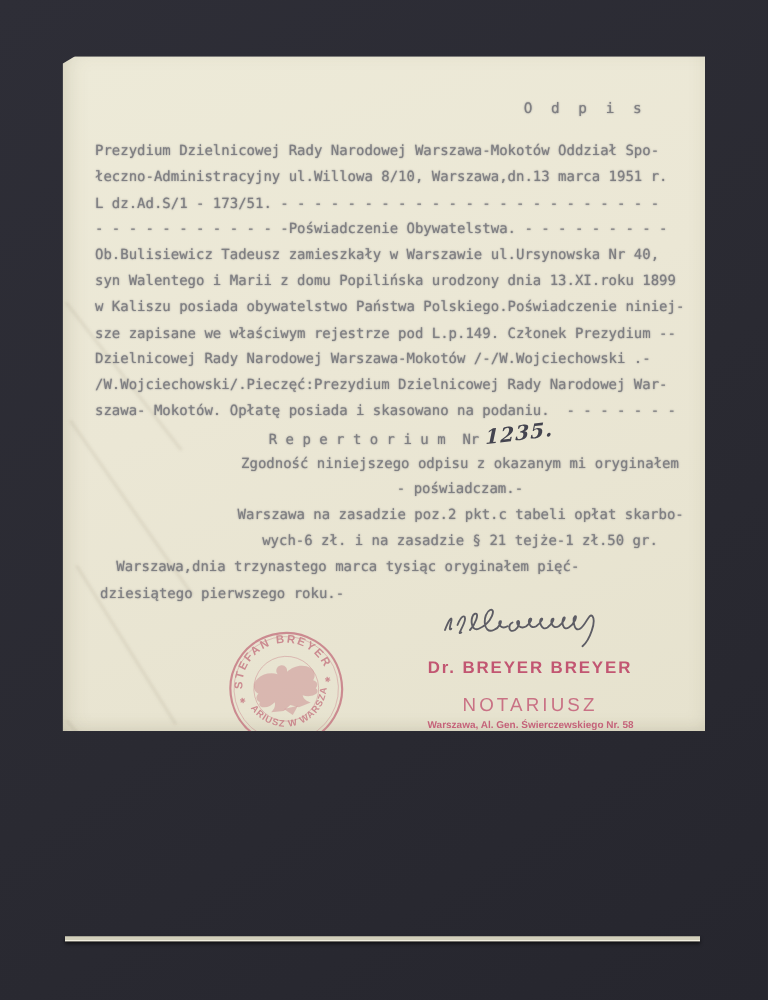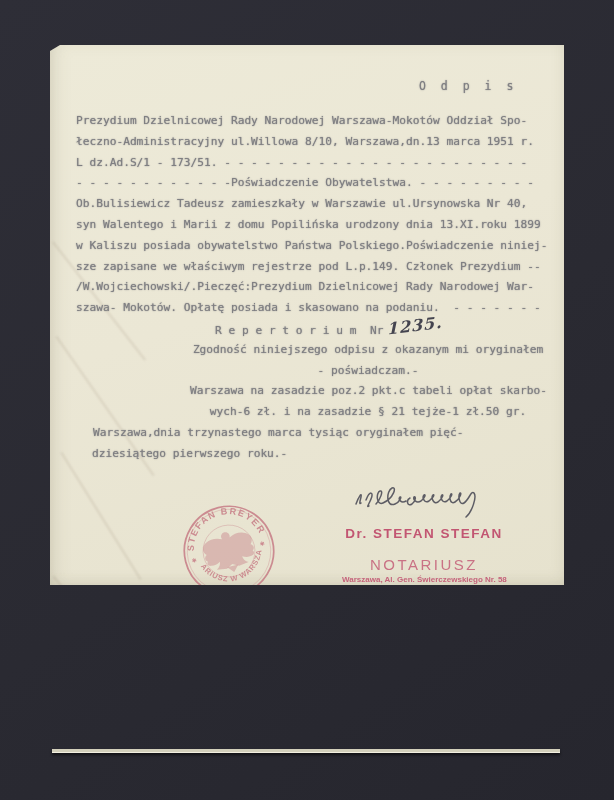--- a/index.html
+++ b/index.html
@@ -28,21 +28,21 @@
   .typewriter{color:#7f7f82;text-shadow:0 0 1.3px rgba(110,110,118,0.9);}
   .heading{
     position:absolute;left:369px;top:34px;
     font-size:11.5px;letter-spacing:4px;white-space:pre;
   }
   .textblock{position:absolute;left:26px;top:66px;width:470px;}
   .line{font-size:11.2px;line-height:20.8px;height:20.8px;white-space:pre;overflow:visible;}
   .ind-rep{margin-left:139px;}
   .ind-cert{margin-left:114px;text-align:center;}
   .ind-date1{margin-left:17px;}
-  .ind-date2{margin-left:16px;}
+  .ind-date2{margin-left:4px;}
   .hand-number{
     display:inline-block;font-family:"DejaVu Serif",serif;font-style:italic;font-weight:bold;
     font-size:16px;color:#44444f;text-shadow:none;transform:rotate(-7deg) skewX(-8deg);
     position:relative;top:-3px;margin-left:5px;letter-spacing:1px;
   }
 
   .signature-wrap{position:absolute;left:300px;top:431px;width:160px;height:48px;}
 
   .round-seal{position:absolute;left:131px;top:458px;width:96px;height:96px;filter:blur(0.35px);opacity:0.92;}
 
@@ -70,20 +70,21 @@
 
   <div class="textblock typewriter">
     <div class="line">Prezydium Dzielnicowej Rady Narodowej Warszawa-Mokotów Oddział Spo-</div>
     <div class="line">łeczno-Administracyjny ul.Willowa 8/10, Warszawa,dn.13 marca 1951 r.</div>
     <div class="line">L dz.Ad.S/1 - 173/51. - - - - - - - - - - - - - - - - - - - - - - -</div>
     <div class="line">- - - - - - - - - - - -Poświadczenie Obywatelstwa. - - - - - - - - -</div>
     <div class="line">Ob.Bulisiewicz Tadeusz zamieszkały w Warszawie ul.Ursynowska Nr 40,</div>
     <div class="line">syn Walentego i Marii z domu Popilińska urodzony dnia 13.XI.roku 1899</div>
     <div class="line">w Kaliszu posiada obywatelstwo Państwa Polskiego.Poświadczenie niniej-</div>
     <div class="line">sze zapisane we właściwym rejestrze pod L.p.149. Członek Prezydium --</div>
+    <div class="line">Dzielnicowej Rady Narodowej Warszawa-Mokotów /-/W.Wojciechowski .-</div>
     <div class="line">/W.Wojciechowski/.Pieczęć:Prezydium Dzielnicowej Rady Narodowej War-</div>
     <div class="line">szawa- Mokotów. Opłatę posiada i skasowano na podaniu.  - - - - - - -</div>
     <div class="line ind-rep"><span>R e p e r t o r i u m  Nr</span><span class="hand-number">1235.</span></div>
     <div class="line ind-cert">Zgodność niniejszego odpisu z okazanym mi oryginałem</div>
     <div class="line ind-cert">- poświadczam.-</div>
     <div class="line ind-cert">Warszawa na zasadzie poz.2 pkt.c tabeli opłat skarbo-</div>
     <div class="line ind-cert">wych-6 zł. i na zasadzie § 21 tejże-1 zł.50 gr.</div>
     <div class="line ind-date1">Warszawa,dnia trzynastego marca tysiąc oryginałem pięć-</div>
     <div class="line ind-date2">dziesiątego pierwszego roku.-</div>
   </div>
@@ -114,20 +115,20 @@
         <text x="83" y="53" font-size="8" fill="#c4737f" stroke="none">✱</text>
         <g>
           <path d="M50 30 c3.5 0 5.5 3.5 4 6.5 c5 -3 12 -3.5 17 -0.5 c5.5 3 6.5 9 2.5 12.5 c3 1.5 3.5 5 0.5 7 c2 2 0.5 5 -2.5 5 c-3 0.8 -6.5 0 -9.5 -2 c0 3.5 2 5.5 5 7.5 l-10.5 1.5 l-6.5 -3.5 l-6.5 3.5 l-10.5 -1.5 c3 -2 5 -4 5 -7.5 c-3 2 -6.5 2.8 -9.5 2 c-3 0 -4.5 -3 -2.5 -5 c-3 -2 -2.5 -5.5 0.5 -7 c-4 -3.5 -3 -9.5 2.5 -12.5 c5 -3 12 -2.5 17 0.5 c-1.5 -3 0.5 -6.5 4 -6.5 z" fill="#c4737f" stroke="none" opacity="0.5"></path>
           <path d="M44 66 l6 6.5 l6 -6.5 z" fill="#c4737f" stroke="none" opacity="0.5"></path>
         </g>
       </g>
     </svg>
   </div>
 
   <div class="addr-stamp">
-    <div class="addr-l1">Dr. STEFAN STEFAN</div>
+    <div class="addr-l1">Dr. BREYER BREYER</div>
     <div class="addr-l2">NOTARIUSZ</div>
     <div class="addr-l3">Warszawa, Al. Gen. Świerczewskiego Nr. 58</div>
     <div class="addr-l4">HIPOTEKA</div>
   </div>
 </div>
 
 <div class="paper-edge"></div>
 
 </body></html>

